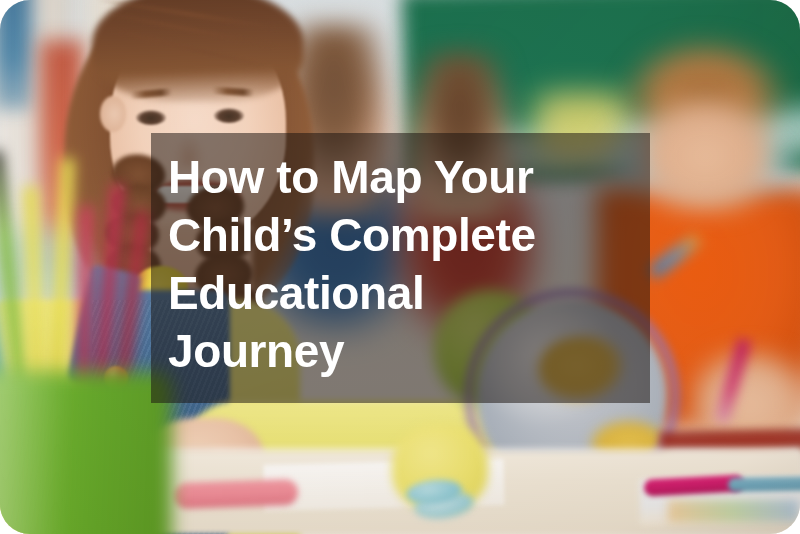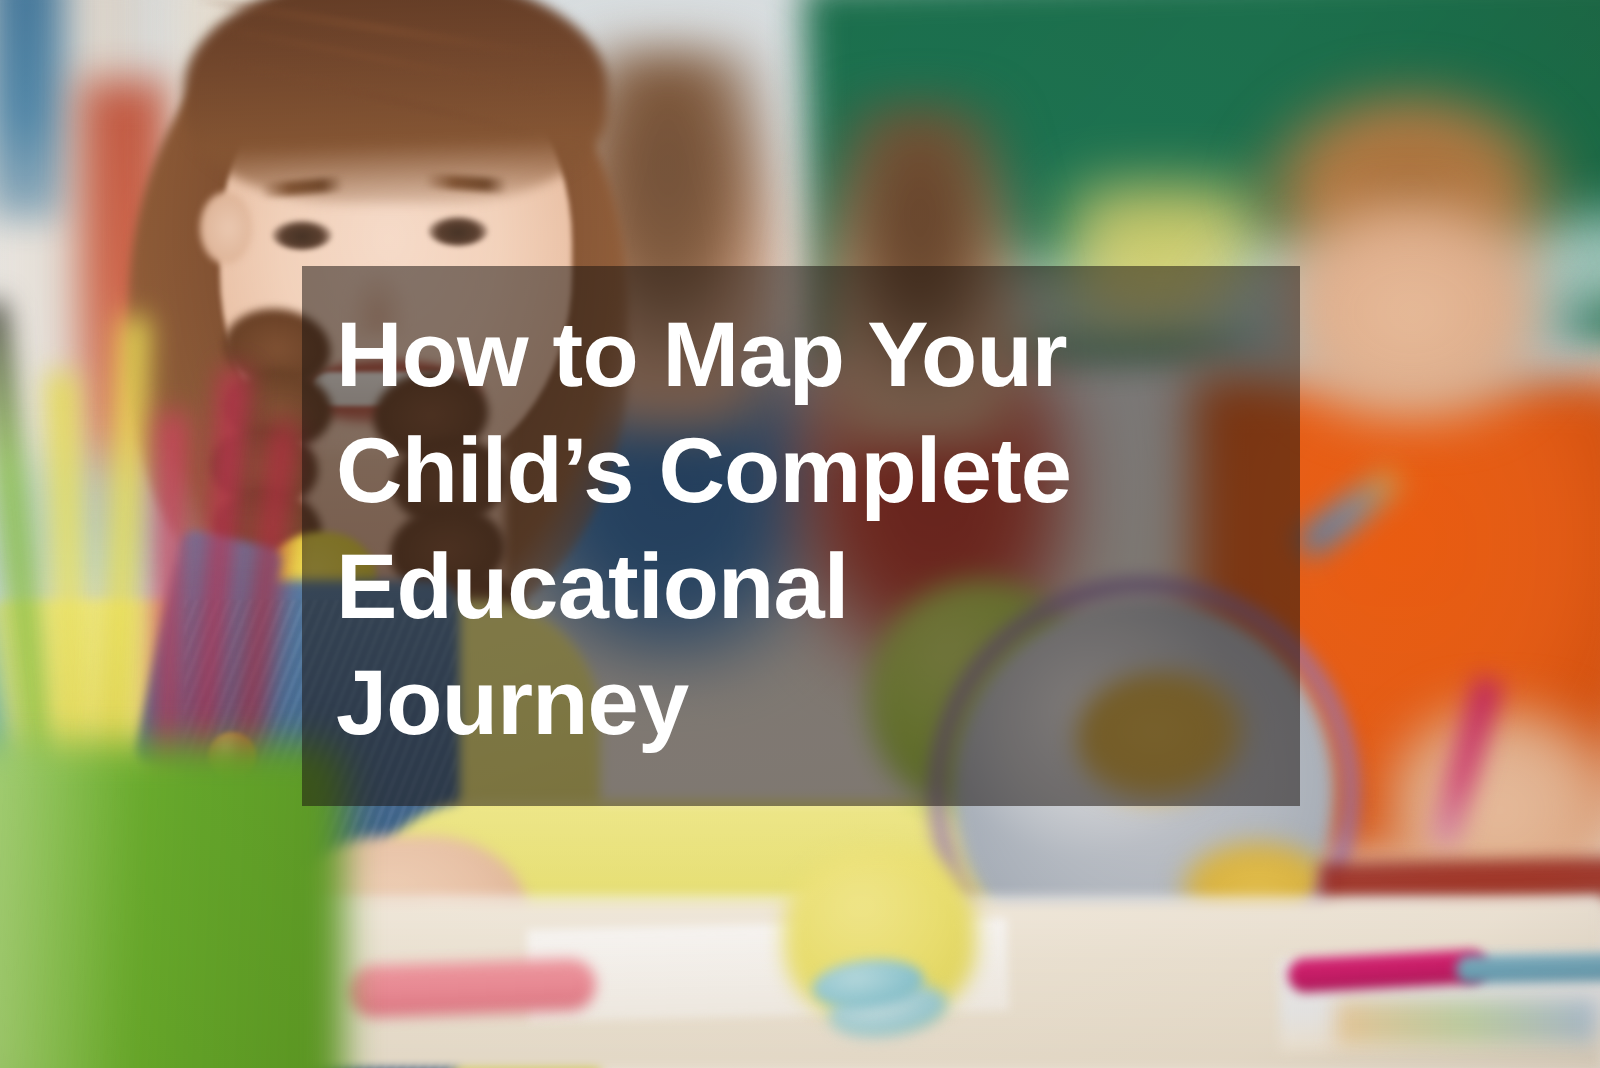--- a/index.html
+++ b/index.html
@@ -10,20 +10,21 @@
     background:#ffffff;
     font-family:"Liberation Sans", sans-serif;
   }
 
   .banner {
     position:relative;
     width:800px;
     height:534px;
     overflow:hidden;
     background:#e9e4dc;
+    border-radius:30px;
   }
 
   
   .photo {
     position:absolute;
     inset:0;
     overflow:hidden;
   }
 
   

